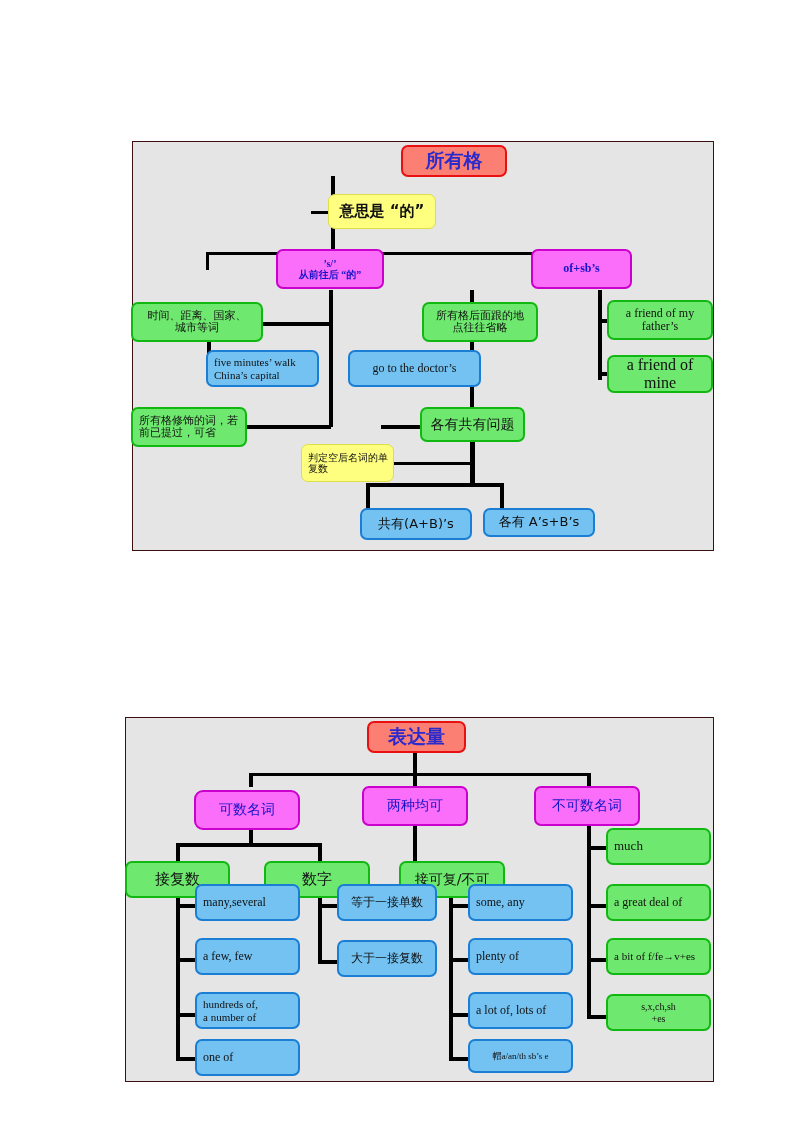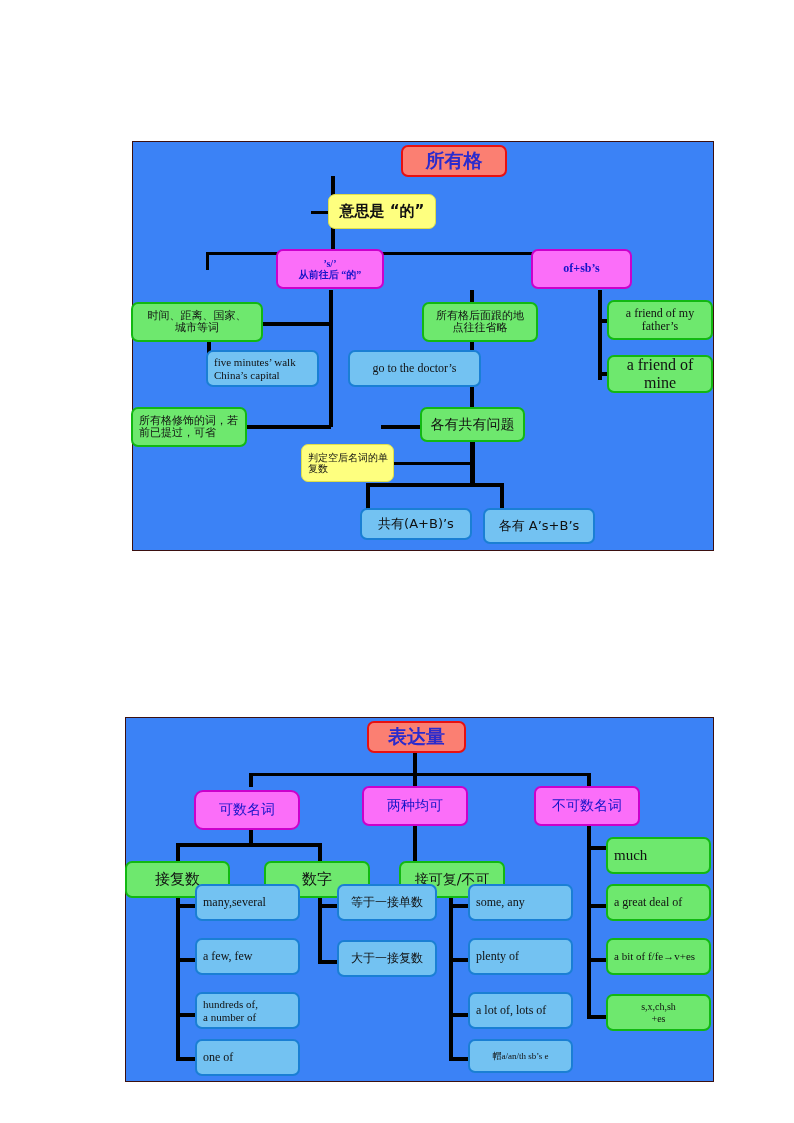--- a/index.html
+++ b/index.html
@@ -3,21 +3,21 @@
 <meta charset="utf-8">
 <style>
   html,body{margin:0;padding:0;background:#ffffff;}
   body{
     width:794px;height:1123px;position:relative;overflow:hidden;
     font-family:"Liberation Serif","DejaVu Serif",serif;
   }
   .frame{
     position:absolute;
     border:1.5px solid #3b1010;
-    background:#3b82f6;
+    background:#e5e5e5;
     box-sizing:border-box;
   }
   #diagram1{left:132px;top:141px;width:582px;height:410px;}
   #diagram2{left:125px;top:717px;width:589px;height:365px;}
 
   .node{
     position:absolute;
     box-sizing:border-box;
     display:flex;
     align-items:center;
@@ -107,21 +107,21 @@
   <div class="node n-green n-left cjk" style="left:-2px;top:265px;width:116px;height:40px;font-size:11px;">所有格修饰的词，若
 前已提过，可省</div>
 
   <div class="node n-green cjk" style="left:287px;top:265px;width:105px;height:35px;font-size:14px;">各有共有问题</div>
 
   <div class="node n-yellow n-left cjk" style="left:168px;top:302px;width:93px;height:38px;font-size:10px;">判定空后名词的单
 复数</div>
 
   <div class="node n-blue cjk" style="left:227px;top:366px;width:112px;height:32px;font-size:13px;">共有(A+B)’s</div>
 
-  <div class="node n-blue cjk" style="left:350px;top:366px;width:112px;height:36px;font-size:13px;">各有 A’s+B’s</div>
+  <div class="node n-blue cjk" style="left:350px;top:366px;width:112px;height:29px;font-size:13px;">各有 A’s+B’s</div>
 </div>
 
 <div class="frame" id="diagram2">
 
   <div class="ln" style="left:287px;top:34px;width:4px;height:24px;"></div>
   <div class="ln" style="left:123px;top:55px;width:341px;height:3px;"></div>
   <div class="ln" style="left:123px;top:55px;width:4px;height:14px;"></div>
   <div class="ln" style="left:287px;top:55px;width:4px;height:14px;"></div>
   <div class="ln" style="left:461px;top:55px;width:4px;height:14px;"></div>
 
@@ -160,21 +160,21 @@
   <div class="node n-pink cjk" style="left:236px;top:68px;width:106px;height:40px;font-size:14px;">两种均可</div>
 
   <div class="node n-pink cjk" style="left:408px;top:68px;width:106px;height:40px;font-size:14px;">不可数名词</div>
 
   <div class="node n-green cjk" style="left:-1px;top:143px;width:105px;height:37px;font-size:15px;">接复数</div>
 
   <div class="node n-green cjk" style="left:138px;top:143px;width:106px;height:37px;font-size:15px;">数字</div>
 
   <div class="node n-green cjk" style="left:273px;top:143px;width:106px;height:37px;font-size:14px;">接可复/不可</div>
 
-  <div class="node n-green n-left ser" style="left:480px;top:110px;width:105px;height:37px;font-size:15px;margin-top:9px;">much</div>
+  <div class="node n-green n-left ser" style="left:480px;top:110px;width:105px;height:37px;font-size:13px;">much</div>
 
   <div class="node n-blue n-left ser" style="left:69px;top:166px;width:105px;height:37px;font-size:12px;">many,several</div>
 
   <div class="node n-blue n-left ser" style="left:69px;top:220px;width:105px;height:37px;font-size:12px;">a few, few</div>
 
   <div class="node n-blue n-left ser" style="left:69px;top:274px;width:105px;height:37px;font-size:11px;">hundreds of,
 a number of</div>
 
   <div class="node n-blue n-left ser" style="left:69px;top:321px;width:105px;height:37px;font-size:12px;">one of</div>
 

